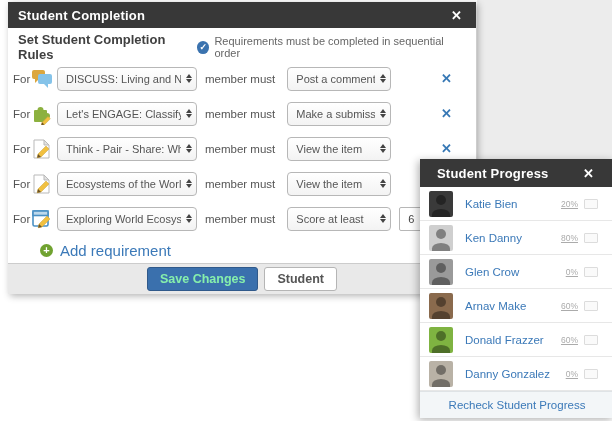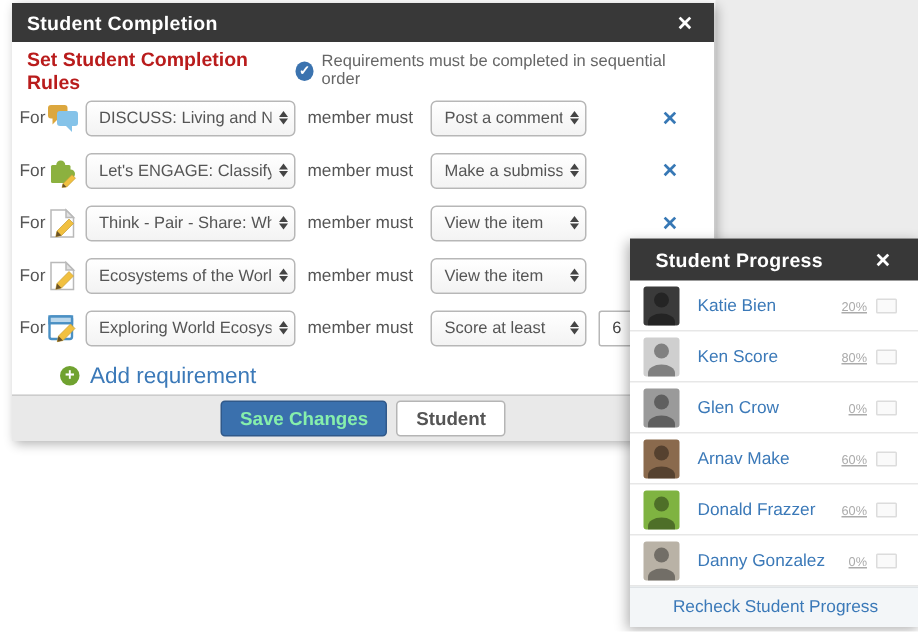--- a/index.html
+++ b/index.html
@@ -12,21 +12,21 @@
   
   .modal-header { height:26px; background:#383838; color:#fff; display:flex; align-items:center; padding:0 10px; }
   .modal-header .mh-title { font-size:13px; font-weight:bold; letter-spacing:.2px; }
   .modal-header .mh-close { margin-left:auto; font-size:13px; font-weight:bold; color:#fff; cursor:pointer; line-height:1; padding:2px 4px; }
 
   
   .completion-modal { position:absolute; left:8px; top:2px; width:468px; height:292px; background:#fff;
                       box-shadow:2px 2px 7px rgba(0,0,0,.3); display:flex; flex-direction:column; }
   .cm-body { flex:1; padding-top:9px; }
   .rules-head { display:flex; align-items:center; padding:0 14px 4px 10px; height:24px; }
-  .rules-title { font-size:13px; font-weight:bold; color:#b91c1c; }
+  .rules-title { font-size:13px; font-weight:bold; color:#404040; }
   .seq-note { margin-left:auto; display:flex; align-items:center; gap:5px; }
   .seq-note .note-text { font-size:11px; color:#666; }
   .check-circle { width:13px; height:13px; border-radius:50%; background:#3b73af; color:#fff; font-size:9px; font-weight:bold;
                   display:flex; align-items:center; justify-content:center; line-height:1; }
 
   .rule-row { height:35px; display:flex; align-items:center; padding-left:5px; }
   .for-label { width:18px; font-size:11.5px; color:#555; }
   .row-icon { width:22px; height:22px; margin-right:4px; flex:0 0 auto; }
   .row-icon svg { width:22px; height:22px; display:block; }
   .sel { height:24px; background:linear-gradient(#ffffff,#f3f3f3); border:1px solid #b7b7b7; border-radius:4px;
@@ -252,21 +252,21 @@
 
     <div class="sp-rows">
       <div class="student-row">
         <span class="avatar" style="background: rgb(58, 58, 58);"></span>
         <span class="student-name">Katie Bien</span>
         <span class="pct">20%</span>
         <span class="mini-bar"><span class="mini-fill" style="width: 20%;"></span></span>
       </div>
       <div class="student-row">
         <span class="avatar" style="background: rgb(207, 207, 207);"></span>
-        <span class="student-name">Ken Score</span>
+        <span class="student-name">Ken Danny</span>
         <span class="pct">80%</span>
         <span class="mini-bar"><span class="mini-fill" style="width: 80%;"></span></span>
       </div>
       <div class="student-row">
         <span class="avatar" style="background: rgb(154, 154, 154);"></span>
         <span class="student-name">Glen Crow</span>
         <span class="pct">0%</span>
         <span class="mini-bar"><span class="mini-fill" style="width: 0%;"></span></span>
       </div>
       <div class="student-row">

